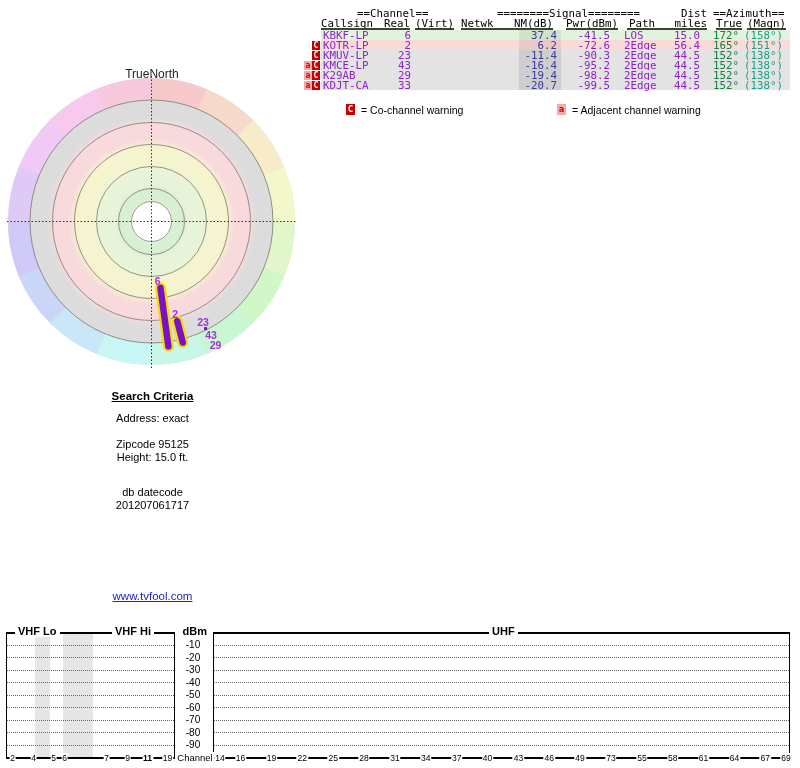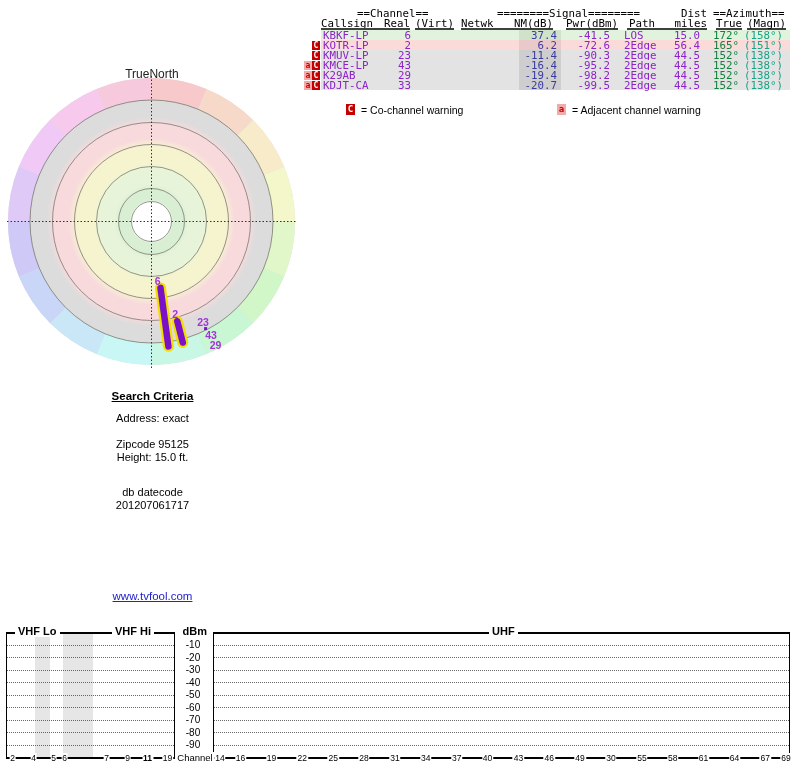--- a/index.html
+++ b/index.html
@@ -281,21 +281,21 @@
       <div class="xtick" style="left: 302.3px;">22</div>
       <div class="xtick" style="left: 333.2px;">25</div>
       <div class="xtick" style="left: 364px;">28</div>
       <div class="xtick" style="left: 394.9px;">31</div>
       <div class="xtick" style="left: 425.8px;">34</div>
       <div class="xtick" style="left: 456.7px;">37</div>
       <div class="xtick" style="left: 487.5px;">40</div>
       <div class="xtick" style="left: 518.4px;">43</div>
       <div class="xtick" style="left: 549.3px;">46</div>
       <div class="xtick" style="left: 580.1px;">49</div>
-      <div class="xtick" style="left: 611px;">30</div>
+      <div class="xtick" style="left: 611px;">73</div>
       <div class="xtick" style="left: 641.9px;">55</div>
       <div class="xtick" style="left: 672.7px;">58</div>
       <div class="xtick" style="left: 703.6px;">61</div>
       <div class="xtick" style="left: 734.5px;">64</div>
       <div class="xtick" style="left: 765.3px;">67</div>
       <div class="xtick" style="left: 786px;">69</div>
     </div>
   <div class="bandchip" style="left:15px;">VHF Lo</div>
   <div class="bandchip" style="left:112px;">VHF Hi</div>
   <div class="bandchip" style="left:489px;">UHF</div>

